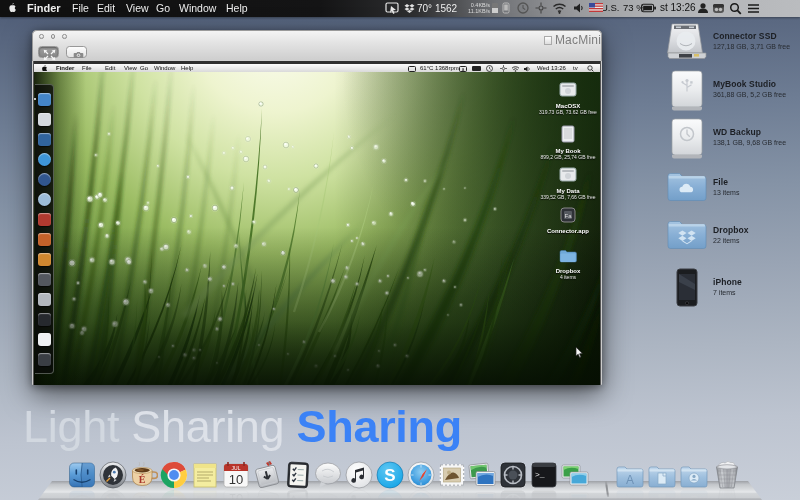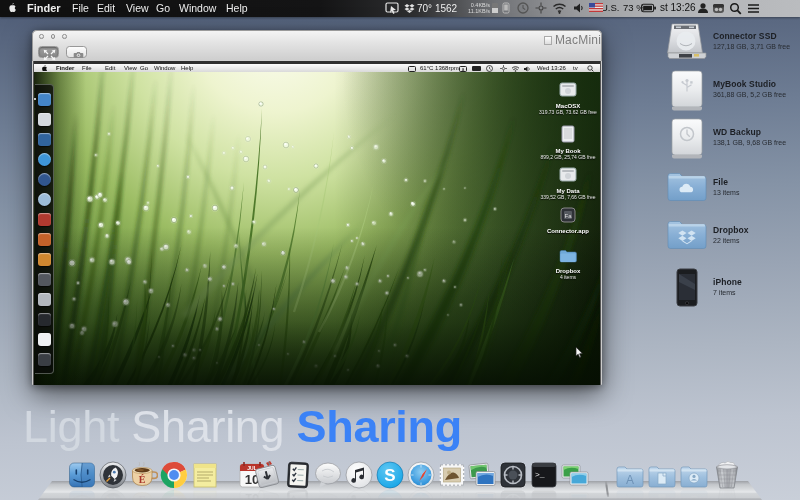--- a/index.html
+++ b/index.html
@@ -957,21 +957,21 @@
         <g stroke="#9a8f55" stroke-width=".7">
           <path d="M6 11 h16 M6 14 h16 M6 17 h12 M6 20 h14"></path>
         </g>
       </svg><div style="position:absolute;top:100%;left:0;width:28px;height:28px;transform:scaleY(-1);opacity:.17;-webkit-mask-image:linear-gradient(to top,rgba(0,0,0,.65),transparent 38%)"><svg width="28" height="28" viewBox="0 0 28 28">
           <rect x="3" y="3" width="22" height="23" fill="#f4eda0" stroke="#c8bd6a" stroke-width=".8"></rect>
           <rect x="3" y="3" width="22" height="4" fill="#efe48a"></rect>
           <g stroke="#9a8f55" stroke-width=".7">
             <path d="M6 11 h16 M6 14 h16 M6 17 h12 M6 20 h14"></path>
           </g>
         </svg></div></div>
-    <div class="dicon" style="left:238px;width:28px;height:28px;font-weight:bold;"><svg width="28" height="28" viewBox="0 0 28 28">
+    <div class="dicon" style="left:222.0px;width:28px;height:28px;"><svg width="28" height="28" viewBox="0 0 28 28">
         <rect x="2" y="3" width="24" height="23" rx="2.5" fill="#f8f8f8" stroke="#b0b0b0" stroke-width=".8"></rect>
         <path d="M2 5.5 q0-2.5 2.5-2.5 h19 q2.5 0 2.5 2.5 v4.5 h-24 z" fill="#b8342a"></path>
         <text x="14" y="8.7" font-size="5" fill="#fff" text-anchor="middle" font-family="Liberation Sans">JUL</text>
         <text x="14" y="23" font-size="13" fill="#333" text-anchor="middle" font-family="Liberation Sans">10</text>
         <path d="M6 1 v4 M22 1 v4" stroke="#8a2a22" stroke-width="1.6"></path>
       </svg><div style="position:absolute;top:100%;left:0;width:28px;height:28px;transform:scaleY(-1);opacity:.17;-webkit-mask-image:linear-gradient(to top,rgba(0,0,0,.65),transparent 38%)"><svg width="28" height="28" viewBox="0 0 28 28">
           <rect x="2" y="3" width="24" height="23" rx="2.5" fill="#f8f8f8" stroke="#b0b0b0" stroke-width=".8"></rect>
           <path d="M2 5.5 q0-2.5 2.5-2.5 h19 q2.5 0 2.5 2.5 v4.5 h-24 z" fill="#b8342a"></path>
           <text x="14" y="8.7" font-size="5" fill="#fff" text-anchor="middle" font-family="Liberation Sans">JUL</text>
           <text x="14" y="23" font-size="13" fill="#333" text-anchor="middle" font-family="Liberation Sans">10</text>

